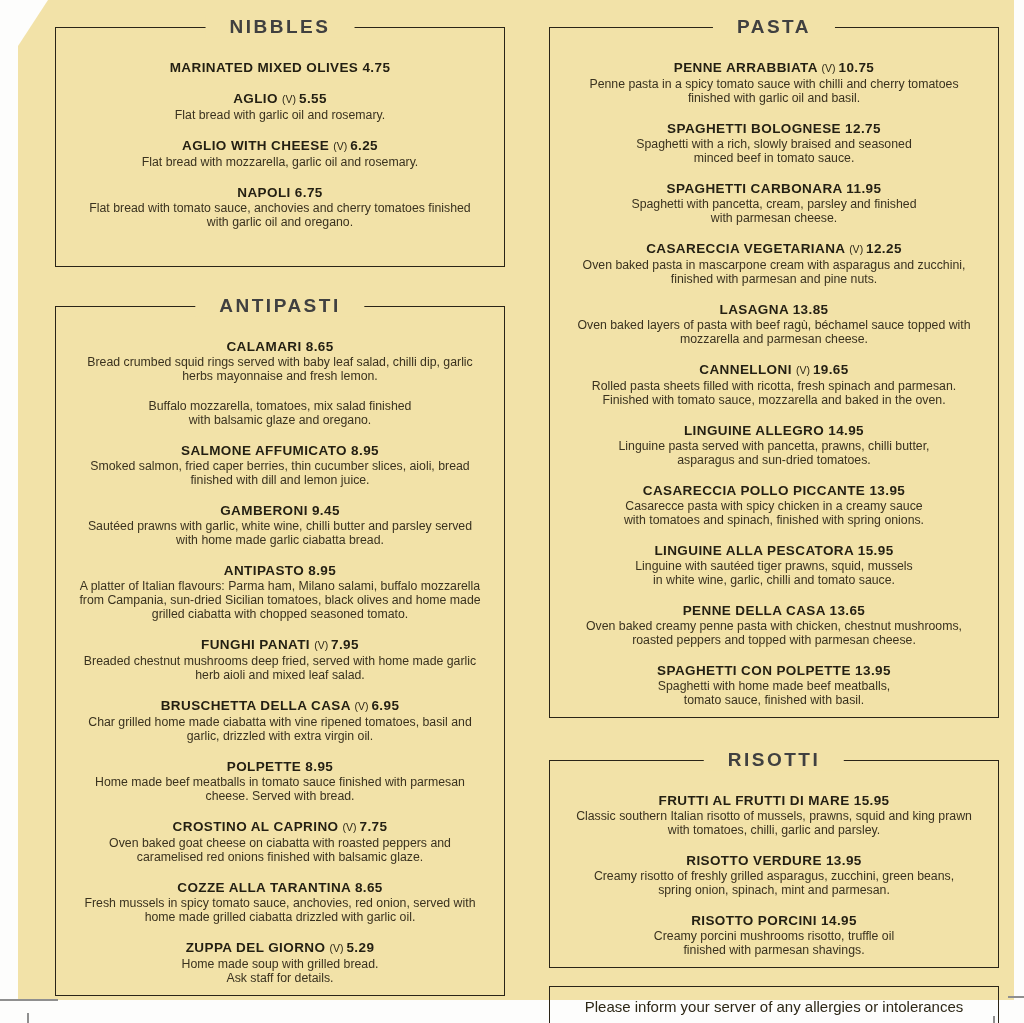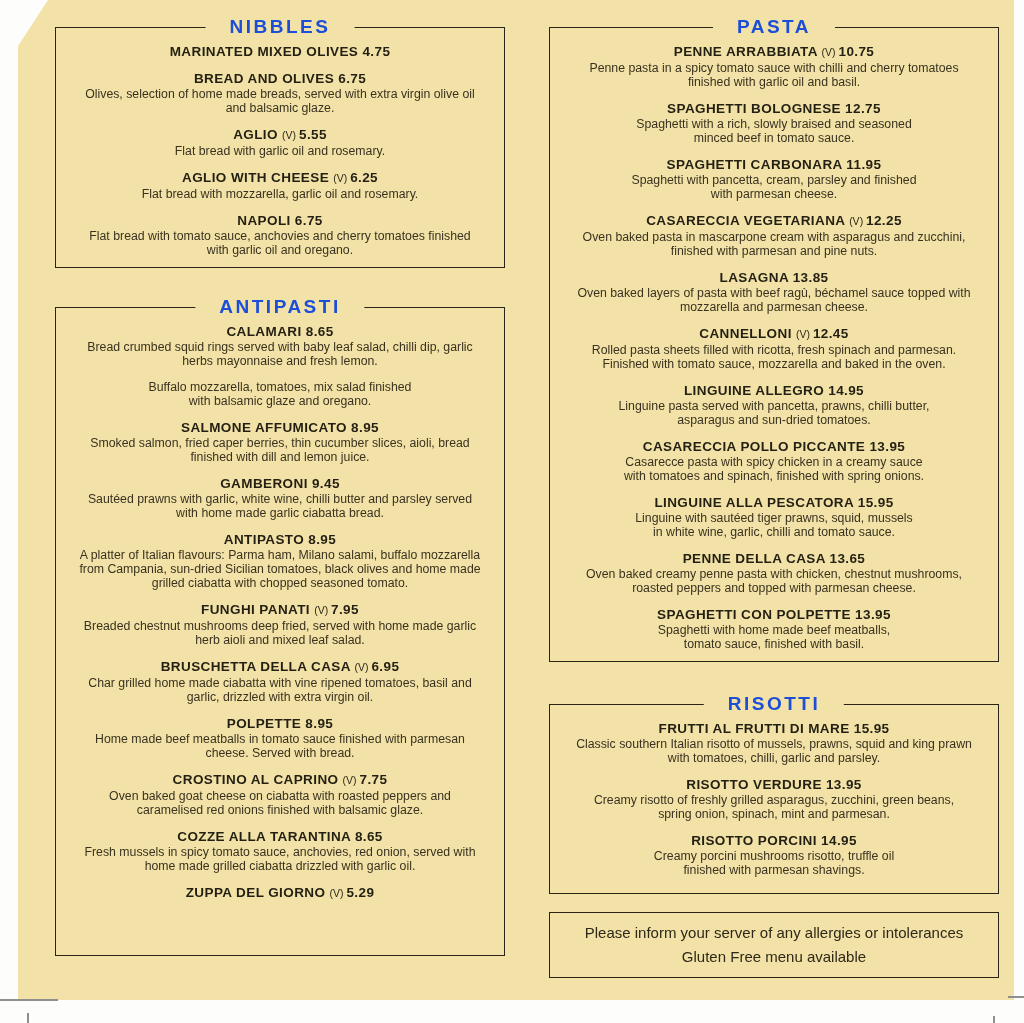--- a/index.html
+++ b/index.html
@@ -25,29 +25,29 @@
   #col-left{left:37px;}
   #col-right{left:531px;}
 
   .box{
     position:relative;border:1.5px solid #2a2417;background:transparent;
     padding:16px 11px 10px;box-sizing:border-box;text-align:center;
   }
   .box-title{
     position:absolute;top:0;left:50%;transform:translate(-50%,-56%);
     background:#f2e2a8;padding:0 24px;white-space:nowrap;
-    font-size:19px;font-weight:bold;letter-spacing:2.5px;color:#1d4ed8;
+    font-size:19px;font-weight:bold;letter-spacing:2.5px;color:#404040;
   }
   .box-nibbles{margin-top:27px;min-height:240px;}
   .box-antipasti{margin-top:39px;min-height:649px;}
   .box-pasta{margin-top:27px;min-height:618px;}
   .box-risotti{margin-top:42px;min-height:190px;}
   .box-notice{margin-top:18px;min-height:58px;padding:8px 10px;}
 
-  .item{margin:0 0 12px;}
+  .item{margin:16px 0 12px;}
   .item:last-child{margin-bottom:0;}
   .item-name{
     font-size:13.5px;font-weight:bold;letter-spacing:.4px;color:#231f12;
     line-height:15px;
   }
   .veg{font-size:10.5px;font-weight:normal;letter-spacing:0;color:#2e2817;}
   .item-desc{
     font-size:12.3px;line-height:14px;color:#3a321f;white-space:pre-line;
     margin-top:1px;
   }
@@ -60,25 +60,20 @@
   <div id="sheet">
     <div id="corner-fold"></div>
     <div class="col" id="col-left">
         <div class="box box-nibbles">
     <div class="box-title">NIBBLES</div>
   <div class="item">
     <div class="item-name"><span>MARINATED MIXED OLIVES </span><span>4.75</span></div>
 
   </div>
           <div class="item">
-    <div class="item-name"><span>BREAD AND OLIVES </span><span>6.75</span></div>
-    <div class="item-desc">Olives, selection of home made breads, served with extra virgin olive oil
-and balsamic glaze.</div>
-  </div>
-          <div class="item">
     <div class="item-name"><span>AGLIO </span><span class="veg">(V) </span><span>5.55</span></div>
     <div class="item-desc">Flat bread with garlic oil and rosemary.</div>
   </div>
           <div class="item">
     <div class="item-name"><span>AGLIO WITH CHEESE </span><span class="veg">(V) </span><span>6.25</span></div>
     <div class="item-desc">Flat bread with mozzarella, garlic oil and rosemary.</div>
   </div>
           <div class="item">
     <div class="item-name"><span>NAPOLI </span><span>6.75</span></div>
     <div class="item-desc">Flat bread with tomato sauce, anchovies and cherry tomatoes finished
@@ -132,20 +127,22 @@
     <div class="item-desc">Oven baked goat cheese on ciabatta with roasted peppers and
 caramelised red onions finished with balsamic glaze.</div>
   </div>
           <div class="item">
     <div class="item-name"><span>COZZE ALLA TARANTINA </span><span>8.65</span></div>
     <div class="item-desc">Fresh mussels in spicy tomato sauce, anchovies, red onion, served with
 home made grilled ciabatta drizzled with garlic oil.</div>
   </div>
           <div class="item">
     <div class="item-name"><span>ZUPPA DEL GIORNO </span><span class="veg">(V) </span><span>5.29</span></div>
+    <div class="item-desc">Home made soup with grilled bread.
+Ask staff for details.</div>
   </div>
         </div>
       </div>
     <div class="col" id="col-right">
 
     <div class="box box-pasta">
     <div class="box-title">PASTA</div>
   <div class="item">
     <div class="item-name"><span>PENNE ARRABBIATA </span><span class="veg">(V) </span><span>10.75</span></div>
     <div class="item-desc">Penne pasta in a spicy tomato sauce with chilli and cherry tomatoes
@@ -165,21 +162,21 @@
     <div class="item-name"><span>CASARECCIA VEGETARIANA </span><span class="veg">(V) </span><span>12.25</span></div>
     <div class="item-desc">Oven baked pasta in mascarpone cream with asparagus and zucchini,
 finished with parmesan and pine nuts.</div>
   </div>
           <div class="item">
     <div class="item-name"><span>LASAGNA </span><span>13.85</span></div>
     <div class="item-desc">Oven baked layers of pasta with beef ragù, béchamel sauce topped with
 mozzarella and parmesan cheese.</div>
   </div>
           <div class="item">
-    <div class="item-name"><span>CANNELLONI </span><span class="veg">(V) </span><span>12.45</span></div>
+    <div class="item-name"><span>CANNELLONI </span><span class="veg">(V) </span><span>19.65</span></div>
     <div class="item-desc">Rolled pasta sheets filled with ricotta, fresh spinach and parmesan.
 Finished with tomato sauce, mozzarella and baked in the oven.</div>
   </div>
           <div class="item">
     <div class="item-name"><span>LINGUINE ALLEGRO </span><span>14.95</span></div>
     <div class="item-desc">Linguine pasta served with pancetta, prawns, chilli butter,
 asparagus and sun-dried tomatoes.</div>
   </div>
           <div class="item">
     <div class="item-name"><span>CASARECCIA POLLO PICCANTE </span><span>13.95</span></div>

